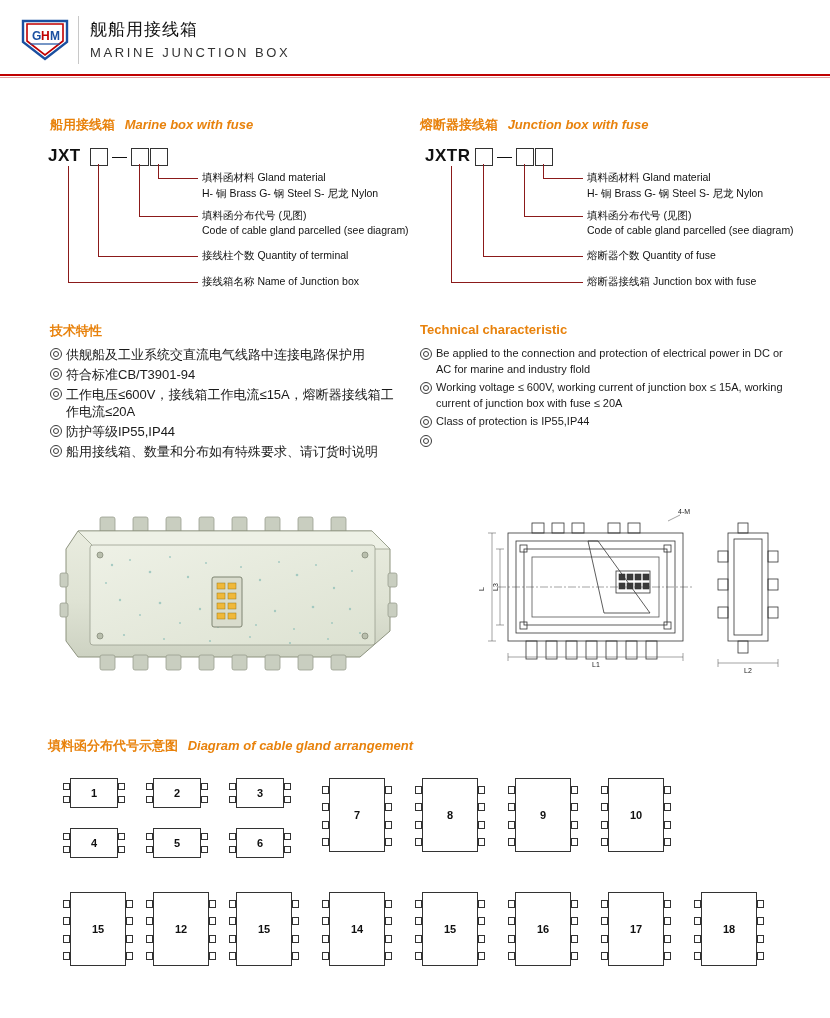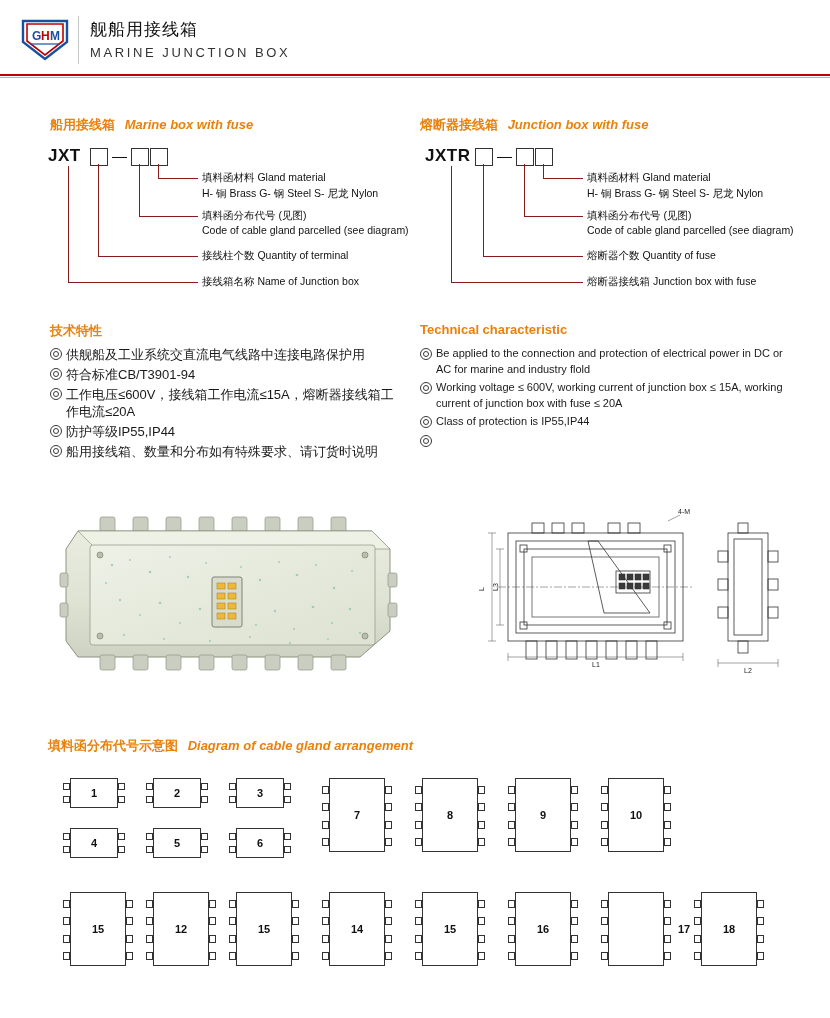--- a/index.html
+++ b/index.html
@@ -686,21 +686,21 @@
         <div class="gnub" style="left: -7px; top: 8px; width: 7px; height: 8px;"></div>
         <div class="gnub" style="left: 56px; top: 8px; width: 7px; height: 8px;"></div>
         <div class="gnub" style="left: -7px; top: 25.3333px; width: 7px; height: 8px;"></div>
         <div class="gnub" style="left: 56px; top: 25.3333px; width: 7px; height: 8px;"></div>
         <div class="gnub" style="left: -7px; top: 42.6667px; width: 7px; height: 8px;"></div>
         <div class="gnub" style="left: 56px; top: 42.6667px; width: 7px; height: 8px;"></div>
         <div class="gnub" style="left: -7px; top: 60px; width: 7px; height: 8px;"></div>
         <div class="gnub" style="left: 56px; top: 60px; width: 7px; height: 8px;"></div>
         <div class="gland-num">16</div>
       </div>
-      <div class="gland-cell" style="left: 568px; top: 122px; width: 56px; height: 74px; padding-left: 32px;">
+      <div class="gland-cell" style="left: 568px; top: 122px; width: 56px; height: 74px;">
         <div class="gbody" style="left: 0px; top: 0px; width: 56px; height: 74px;"></div>
         <div class="gnub" style="left: -7px; top: 8px; width: 7px; height: 8px;"></div>
         <div class="gnub" style="left: 56px; top: 8px; width: 7px; height: 8px;"></div>
         <div class="gnub" style="left: -7px; top: 25.3333px; width: 7px; height: 8px;"></div>
         <div class="gnub" style="left: 56px; top: 25.3333px; width: 7px; height: 8px;"></div>
         <div class="gnub" style="left: -7px; top: 42.6667px; width: 7px; height: 8px;"></div>
         <div class="gnub" style="left: 56px; top: 42.6667px; width: 7px; height: 8px;"></div>
         <div class="gnub" style="left: -7px; top: 60px; width: 7px; height: 8px;"></div>
         <div class="gnub" style="left: 56px; top: 60px; width: 7px; height: 8px;"></div>
         <div class="gland-num">17</div>

